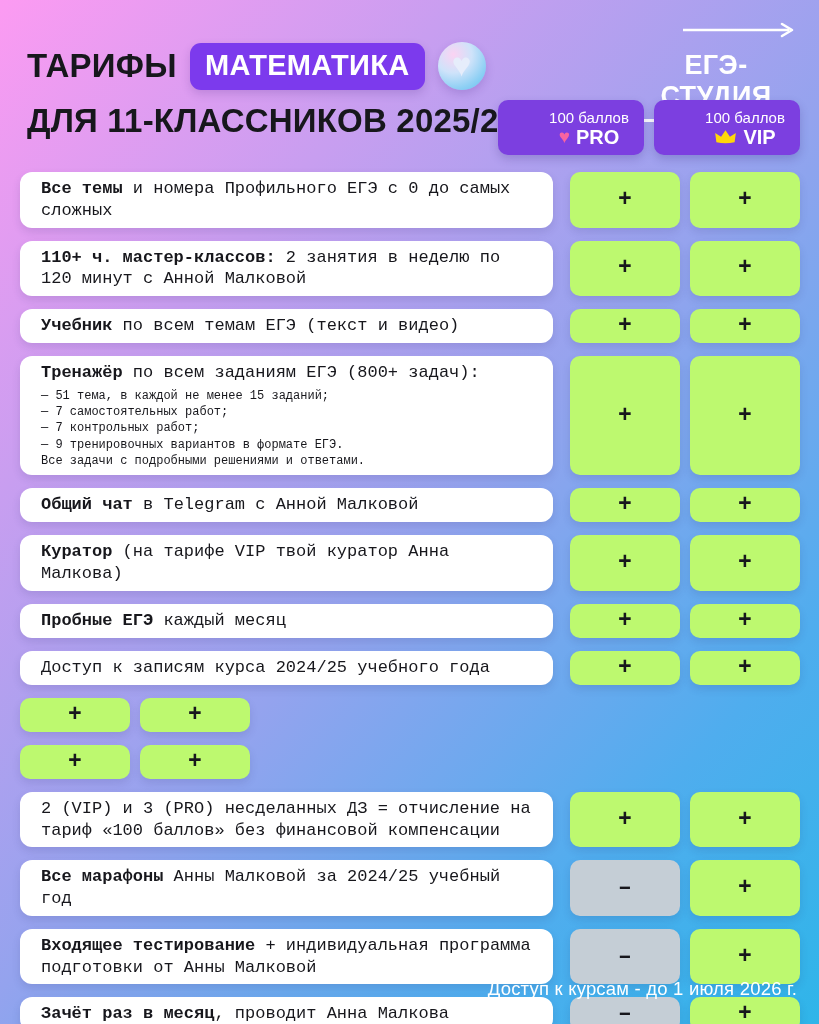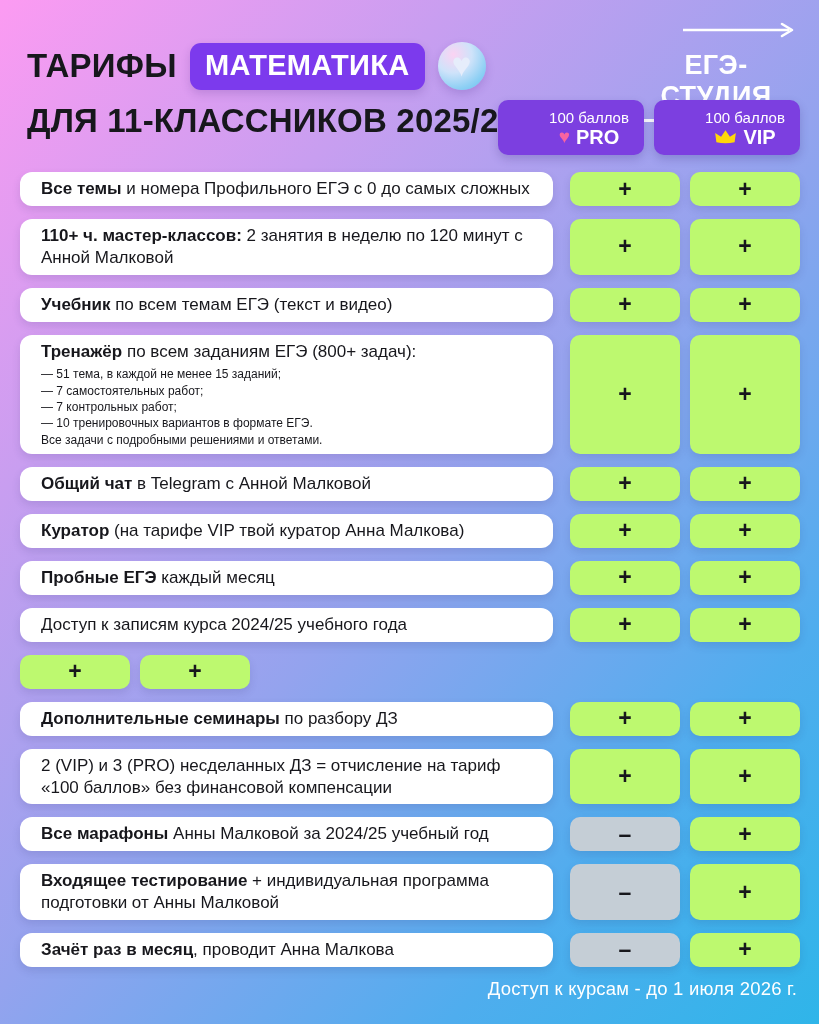--- a/index.html
+++ b/index.html
@@ -37,21 +37,21 @@
     width:110px;height:55px;border-radius:10px;background:#7c3fe0;color:#fff;
     display:flex;flex-direction:column;align-items:center;justify-content:center;gap:1px;
     box-shadow:0 4px 10px rgba(50,30,120,.22);
     padding-left:36px;
   }
   .badge .l1{font-size:15px;}
   .badge .l2{font-size:20px;font-weight:700;display:flex;align-items:center;gap:6px;line-height:1;}
   .heart-glyph{color:#f963a0;font-size:19px;line-height:1;}
   
   .table{position:absolute;top:172px;left:20px;right:19px;display:flex;flex-direction:column;gap:13px;}
-  .row{display:flex;gap:17px;align-items:stretch;min-height:34px;}
+  .row{display:flex;gap:17px;align-items:stretch;min-height:34px;font-family:Liberation Mono, monospace;}
   .label{
     flex:1;background:#fff;border-radius:12px;padding:6px 21px;
     display:flex;flex-direction:column;justify-content:center;
     color:#17171c;font-size:17px;line-height:1.28;
     box-shadow:0 4px 9px rgba(40,40,100,.13);
   }
   .label b{font-weight:700;}
   .details{font-size:12px;line-height:1.36;margin-top:4px;}
   .cells{display:flex;gap:10px;}
   .cell{
@@ -145,21 +145,21 @@
     </div>
   </div>
 
   <div class="row">
     <div class="label">
       <div><b>Тренажёр</b><span> по всем заданиям ЕГЭ (800+ задач):</span></div>
       <div class="details">
             <div>— 51 тема, в каждой не менее 15 заданий;</div>
             <div>— 7 самостоятельных работ;</div>
             <div>— 7 контрольных работ;</div>
-            <div>— 10 тренировочных вариантов в формате ЕГЭ.</div>
+            <div>— 9 тренировочных вариантов в формате ЕГЭ.</div>
             <div>Все задачи с подробными решениями и ответами.</div>
           </div>
     </div>
     <div class="cells">
       <div class="cell yes">+</div>
       <div class="cell yes">+</div>
     </div>
   </div>
 
   <div class="row">
@@ -207,24 +207,20 @@
   </div>
 
   <div class="row">
     <div class="cells">
       <div class="cell yes">+</div>
       <div class="cell yes">+</div>
     </div>
   </div>
 
   <div class="row">
-    <div class="label">
-      <div><b>Дополнительные семинары</b><span> по разбору ДЗ</span></div>
-
-    </div>
     <div class="cells">
       <div class="cell yes">+</div>
       <div class="cell yes">+</div>
     </div>
   </div>
 
   <div class="row">
     <div class="label">
       <div><b></b><span>2 (VIP) и 3 (PRO) несделанных ДЗ = отчисление на тариф «100 баллов» без финансовой компенсации</span></div>
 

